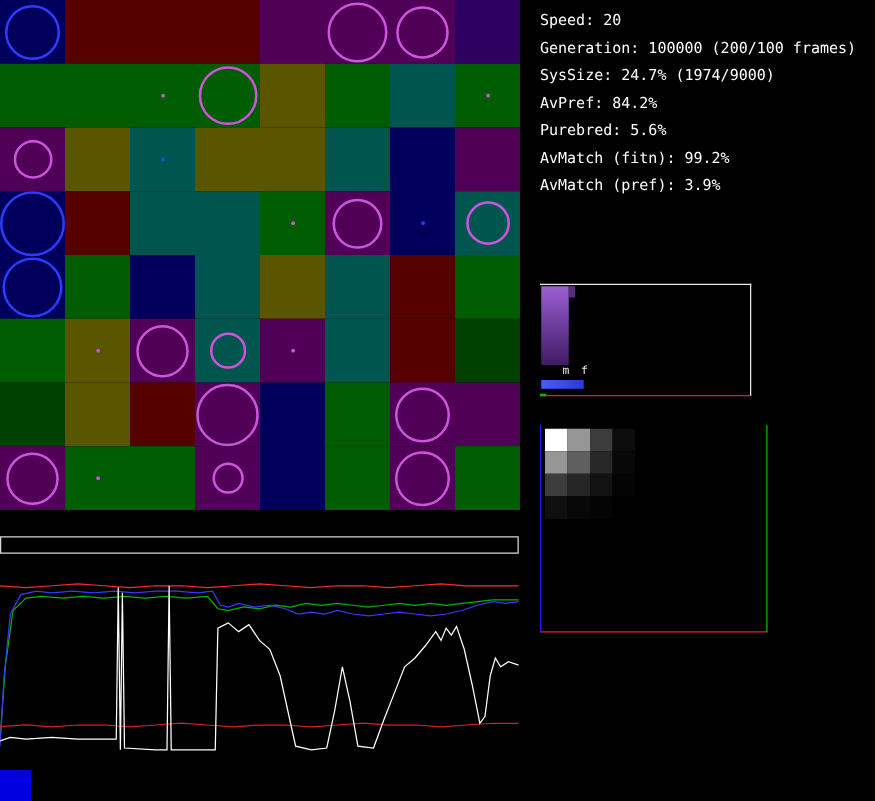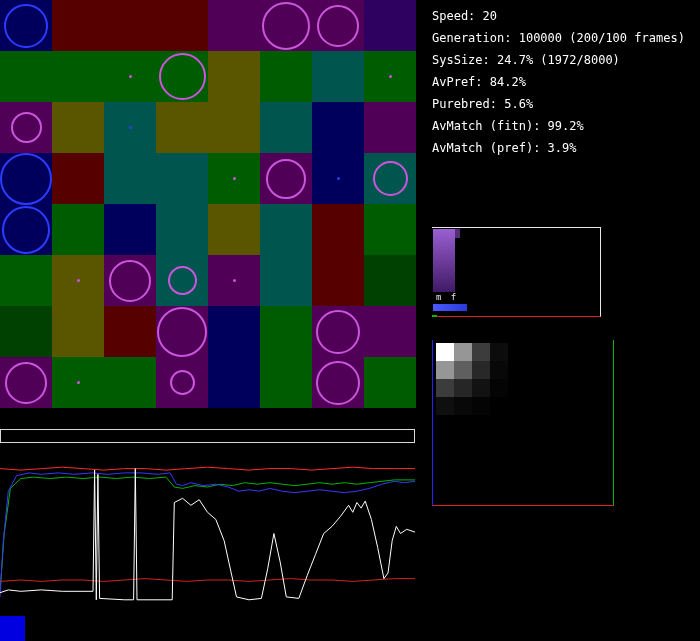--- a/index.html
+++ b/index.html
@@ -14,21 +14,21 @@
 
   
   .stats-panel{position:absolute;left:432px;top:5px;color:#ffffff;font-size:12px;}
   .stat-line{height:22px;line-height:22px;white-space:pre;}
 
   
   .hist-panel{position:absolute;left:432px;top:227px;width:168px;height:88px;
               border-top:1px solid #e8e8e8;border-right:1px solid #e8e8e8;
               border-bottom:1px solid #dd2222;}
   .hist-bar{position:absolute;}
-  .hist-label{position:absolute;left:4px;top:64px;color:#e8e8e8;font-size:9px;line-height:10px;letter-spacing:2px;}
+  .hist-label{position:absolute;left:18px;top:64px;color:#e8e8e8;font-size:9px;line-height:10px;letter-spacing:2px;}
   .hist-legend-bar{position:absolute;}
   .hist-green-tick{position:absolute;left:0;top:87px;width:5px;height:2px;background:#00bb00;}
 
   
   .matrix-panel{position:absolute;left:432px;top:340px;width:180px;height:165px;
                 border-left:1px solid #2222ff;border-right:1px solid #00bb00;
                 border-bottom:1px solid #dd2222;background:#000;}
   .mcell{position:absolute;}
 
   
@@ -132,21 +132,21 @@
       <div class="circle" style="left: 316px; top: 309.5px; width: 44px; height: 44px; border-color: rgb(204, 85, 221);"></div>
       <div class="circle" style="left: 5px; top: 361.5px; width: 42px; height: 42px; border-color: rgb(204, 85, 221);"></div>
       <div class="dot" style="left: 76.5px; top: 381px; background: rgb(204, 85, 221);"></div>
       <div class="circle" style="left: 169.5px; top: 370px; width: 25px; height: 25px; border-color: rgb(204, 85, 221);"></div>
       <div class="circle" style="left: 316px; top: 360.5px; width: 44px; height: 44px; border-color: rgb(204, 85, 221);"></div>
     </div>
 
   <div class="stats-panel">
       <div class="stat-line">Speed: 20</div>
       <div class="stat-line">Generation: 100000 (200/100 frames)</div>
-      <div class="stat-line">SysSize: 24.7% (1972/8000)</div>
+      <div class="stat-line">SysSize: 24.7% (1974/9000)</div>
       <div class="stat-line">AvPref: 84.2%</div>
       <div class="stat-line">Purebred: 5.6%</div>
       <div class="stat-line">AvMatch (fitn): 99.2%</div>
       <div class="stat-line">AvMatch (pref): 3.9%</div>
     </div>
 
   <div class="hist-panel">
     <div class="hist-label">m f</div>
     <div class="hist-green-tick"></div>
   <div class="hist-bar" style="left: 1px; top: 1px; width: 22px; height: 63px; background: linear-gradient(rgb(154, 95, 210), rgb(64, 26, 102));"></div>

